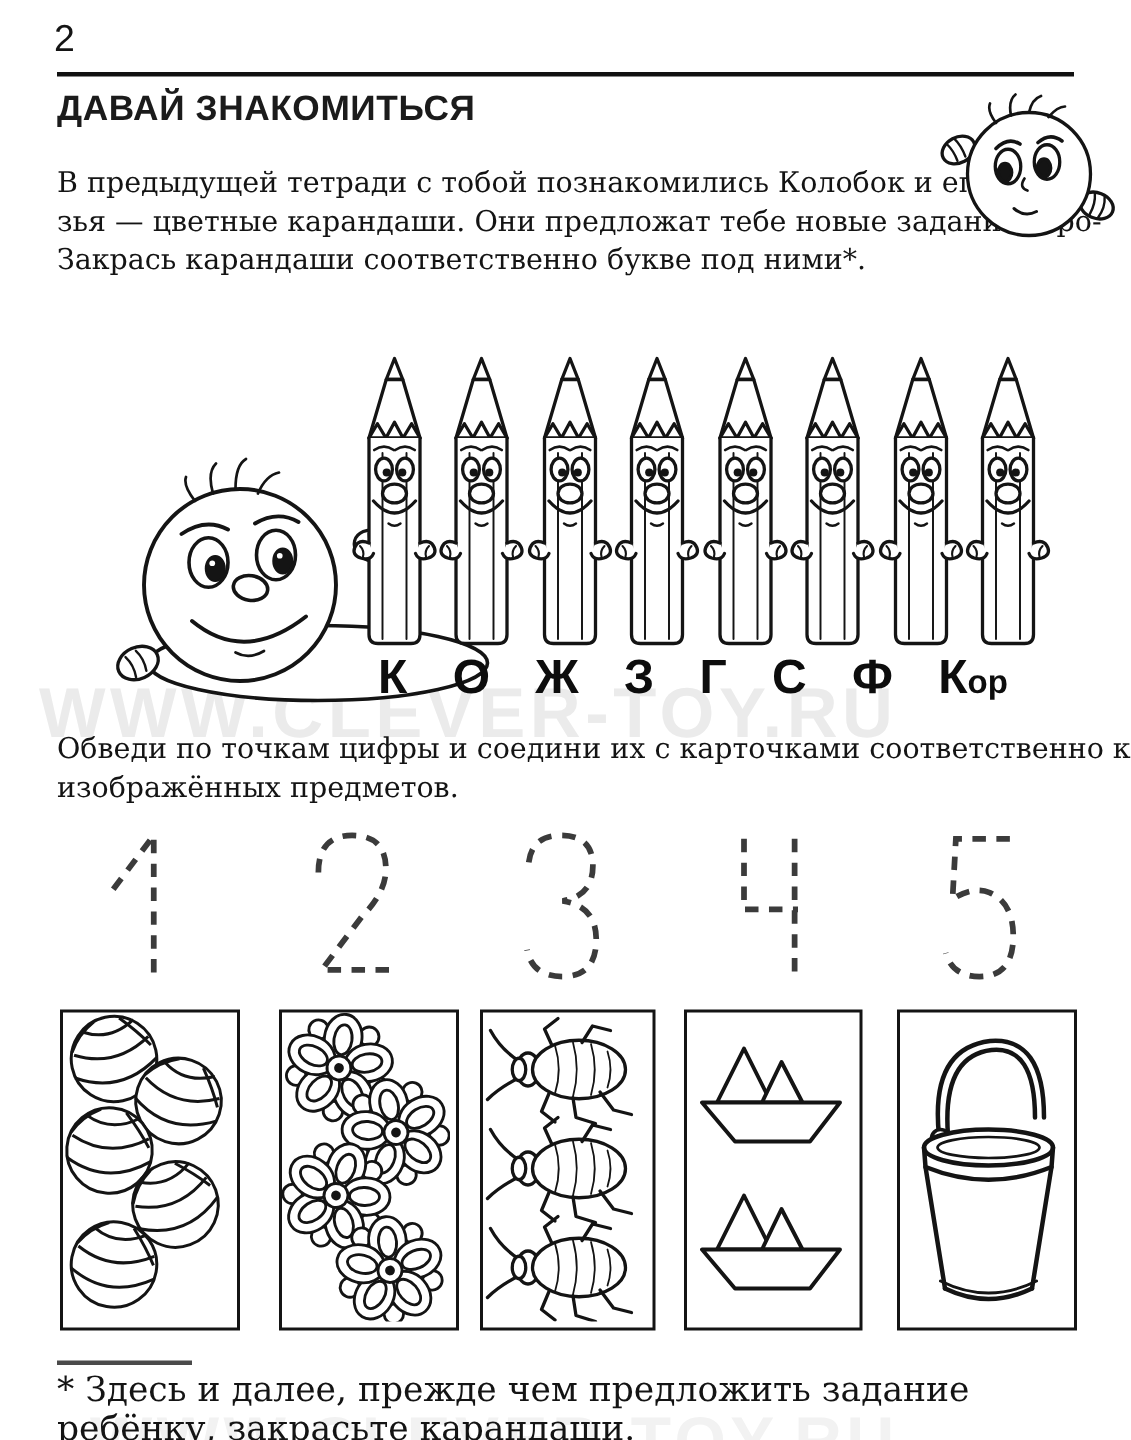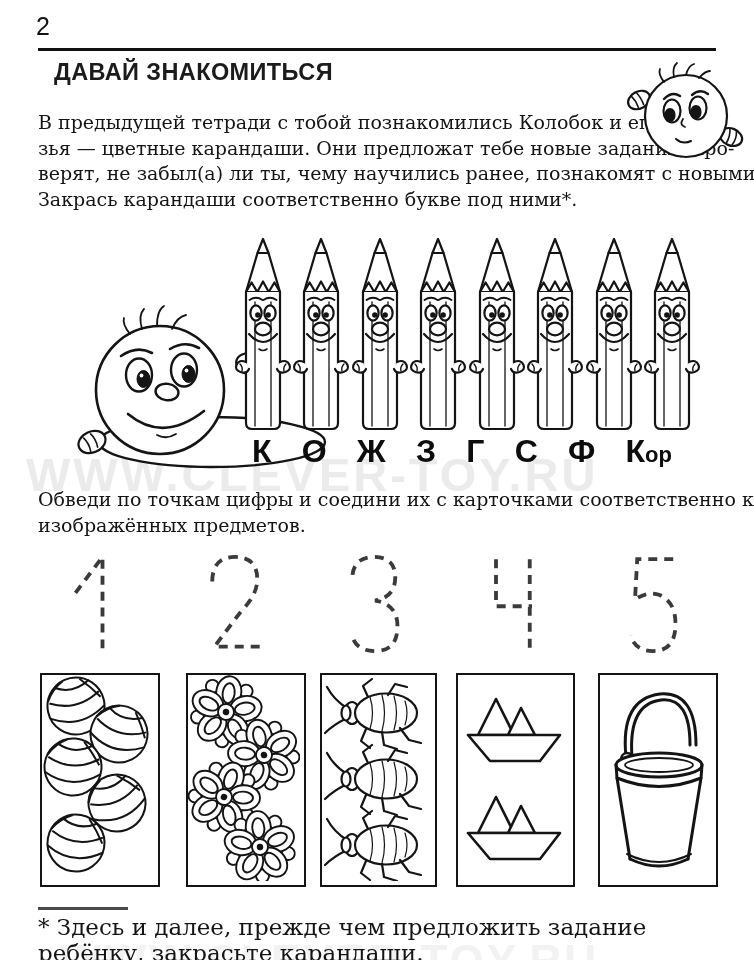--- a/index.html
+++ b/index.html
@@ -3,21 +3,21 @@
 <meta charset="utf-8">
 <style>
   html,body{margin:0;padding:0;background:#888;}
   #page{position:relative;width:754px;height:960px;background:#ffffff;overflow:hidden;
         font-family:"DejaVu Serif",serif;color:#141414;}
   .abs{position:absolute;}
   .sans{font-family:"Liberation Sans",sans-serif;}
   #page-number{left:36px;top:12px;font-size:25px;}
   #author{right:40px;top:17px;font-size:22px;letter-spacing:.2px;}
   #header-rule{left:38px;top:48px;width:678px;height:3px;background:#111;}
-  #section-title{left:38px;top:59px;font-size:23.5px;font-weight:bold;color:#1b1b1b;letter-spacing:.4px;margin-left:16px;}
+  #section-title{left:38px;top:59px;font-size:23.5px;font-weight:bold;color:#1b1b1b;letter-spacing:.4px;}
   #intro{left:38px;top:110px;font-size:19px;line-height:25.6px;width:620px;z-index:2;}
   #intro div{white-space:nowrap;}
   #kolobok-small{left:612px;top:58px;z-index:3;}
   #pencil-scene{left:0;top:230px;z-index:1;}
   #letters-row{left:252px;top:433px;width:420px;display:flex;justify-content:space-between;
                align-items:baseline;z-index:4;}
   .color-letter{font-family:"Liberation Sans",sans-serif;font-weight:800;font-size:32px;color:#0d0d0d;}
   .color-letter .small-suffix{font-size:22px;text-align:center;}
   #watermark{left:26px;top:447px;width:710px;font-family:"Liberation Sans",sans-serif;
              font-weight:800;font-size:47px;letter-spacing:3px;color:#ebebeb;white-space:nowrap;z-index:0;}
@@ -37,21 +37,20 @@
 
 <div id="page">
 
   <div id="page-number" class="abs sans">2</div>
   <div id="header-rule" class="abs"></div>
   <div id="section-title" class="abs sans">ДАВАЙ ЗНАКОМИТЬСЯ</div>
 
   <div id="intro" class="abs">
     <div>В предыдущей тетради с тобой познакомились Колобок и его дру-</div>
     <div>зья — цветные карандаши. Они предложат тебе новые задания, про-</div>
-    <div>верят, не забыл(а) ли ты, чему научились ранее, познакомят с новыми</div>
     <div>Закрась карандаши соответственно букве под ними*.</div>
   </div>
 
   <svg id="kolobok-small" class="abs" width="145" height="112" viewBox="0 0 145 112">
     <g stroke="#141414" fill="#fff" stroke-width="2.2" stroke-linecap="round">
       <g transform="rotate(-28 27 42)">
         <ellipse cx="27" cy="42" rx="11.5" ry="8.5"></ellipse>
         <path class="ln" d="M22 35 q2 6 1 13 M28 34 q2 6 1 14" stroke-width="1.6"></path>
       </g>
       <g transform="rotate(22 119 79)">

